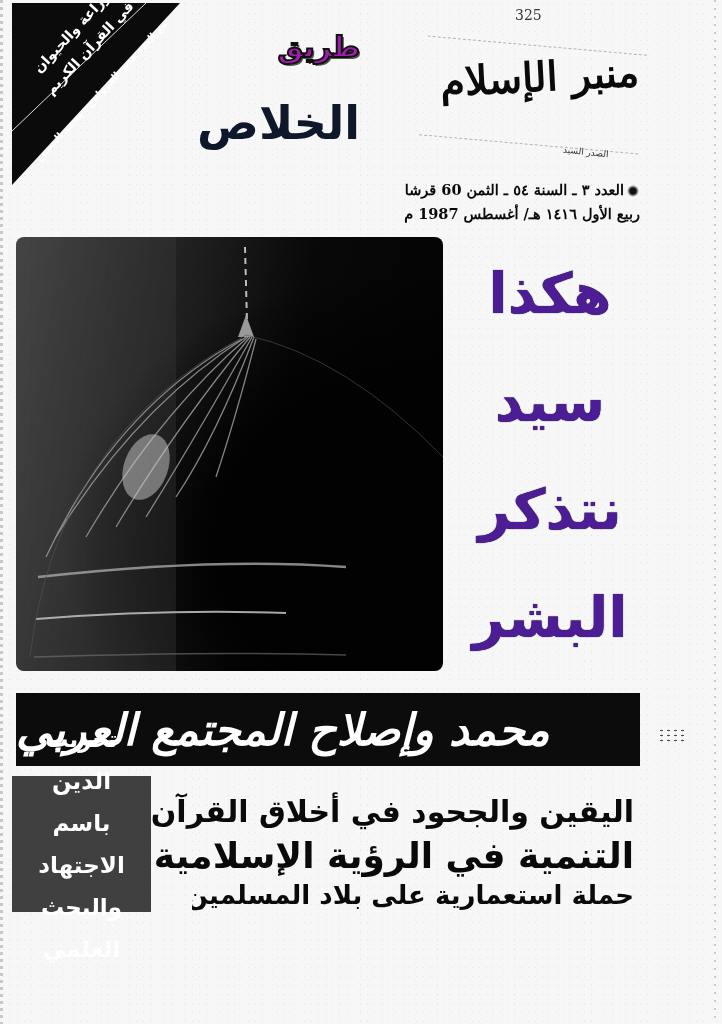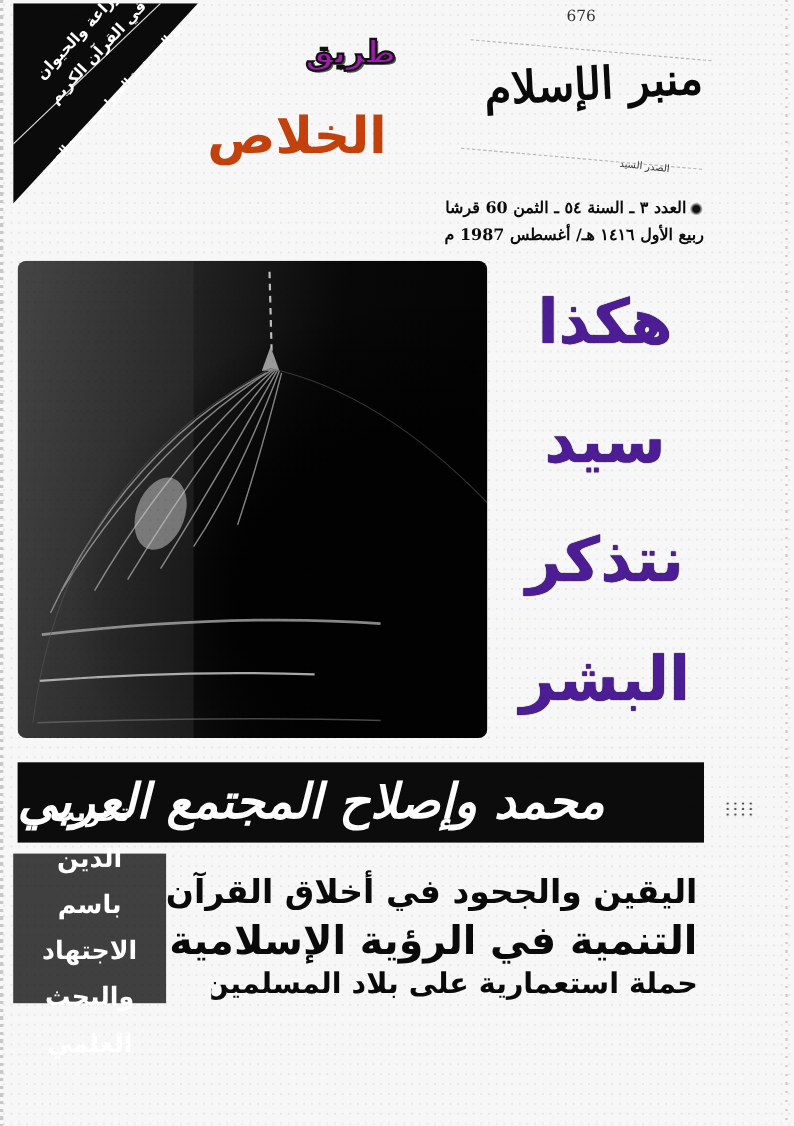--- a/index.html
+++ b/index.html
@@ -76,22 +76,22 @@
     .tariq {
       position: absolute; left: 190px; top: 30px; width: 170px;
       text-align: right; direction: rtl;
       font-size: 29px; font-weight: bold;
       color: #a21caf;
       -webkit-text-stroke: 2px #111;
       text-shadow: 2px 2px 0 #555;
     }
     .khalas {
       position: absolute; left: 180px; top: 96px; width: 180px;
-      text-align: center; direction: rtl;
-      font-size: 46px; font-weight: bold; color: #c2410c;
+      direction: rtl;
+      font-size: 46px; font-weight: bold; color: #0f172a;
     }
 
     
     .issue {
       position: absolute; left: 330px; top: 178px; width: 310px;
       direction: rtl; text-align: right; font-size: 14.5px; font-weight: bold;
       line-height: 24px;
       font-family: "DejaVu Serif", serif;
     }
     .issue-mark {
@@ -178,21 +178,21 @@
     <span class="corner-line1">الزراعة والحيوان</span>
     <span class="corner-line2">في القرآن الكريم</span>
     <span class="corner-sub">مع العدد هدية المرواس ـ محمد الحسن</span>
   </div>
 
   <div class="tariq">طريق</div>
   <div class="khalas">الخلاص</div>
 
   <div class="masthead">
     <div class="masthead-scroll"></div>
-    <span class="masthead-number">676</span>
+    <span class="masthead-number">325</span>
     <div class="masthead-title">منبر الإسلام</div>
     <span class="masthead-sub">الصدر السيد</span>
   </div>
 
   <div class="issue">
     <div>
       <span class="issue-mark"></span><span>العدد ٣ ـ السنة ٥٤ ـ الثمن 60 قرشا</span>
     </div>
     <div>ربيع الأول ١٤١٦ هـ/ أغسطس 1987 م</div>
   </div>

